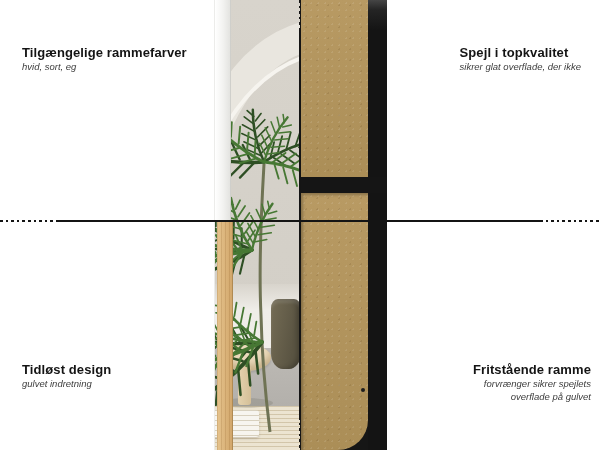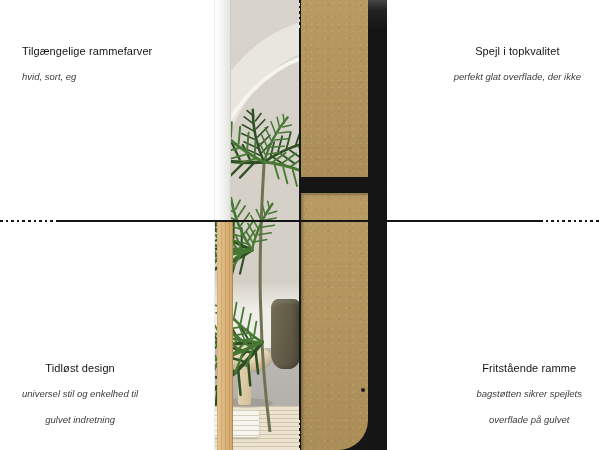--- a/index.html
+++ b/index.html
@@ -2,27 +2,27 @@
 <html><head>
 <meta charset="utf-8">
 <style>
   html,body{margin:0;padding:0;background:#ffffff;}
   .stage{
     position:relative;width:600px;height:450px;background:#ffffff;overflow:hidden;
     font-family:"Liberation Sans",sans-serif;color:#1a1a1a;
   }
   
   .note{position:absolute;max-width:180px;}
-  .note .note-title{font-size:11px;font-weight:normal;color:#141414;letter-spacing:.1px;}
-  .note .note-sub{font-size:9.5px;font-style:italic;color:#3c3c3c;line-height:12px;margin-top:14px;}
+  .note .note-title{font-size:13px;font-weight:bold;color:#141414;letter-spacing:.1px;}
+  .note .note-sub{font-size:9.5px;font-style:italic;color:#3c3c3c;line-height:12px;margin-top:1px;}
   .note .note-sub:first-of-type{margin-top:5px;}
   .note.tl{left:22px;top:45px;text-align:left;}
-  .note.tr{right:19px;top:45px;text-align:center;}
-  .note.bl{left:22px;top:362px;text-align:center;}
-  .note.br{right:18px;top:362px;text-align:center;}
+  .note.tr{right:19px;top:45px;text-align:left;}
+  .note.bl{left:22px;top:362px;text-align:left;}
+  .note.br{right:9px;top:362px;text-align:right;}
 
   
   .h-solid{position:absolute;left:58px;top:220px;width:482px;height:2px;background:#141414;z-index:40;}
   .h-dot{position:absolute;top:220px;height:2px;z-index:40;
     background-image:repeating-linear-gradient(to right,#141414 0 2.6px,transparent 2.6px 5.6px);}
   .h-dot.left{left:0;width:58px;}
   .h-dot.right{left:540px;width:60px;}
   .v-solid{position:absolute;left:299px;top:28px;width:2px;height:389px;background:#141414;z-index:40;}
   .v-dot{position:absolute;left:299px;width:2px;z-index:40;
     background-image:repeating-linear-gradient(to bottom,#141414 0 2.6px,transparent 2.6px 5.6px);}
@@ -85,32 +85,31 @@
 <div class="stage">
 
   <div class="note tl">
     <div class="note-title">Tilgængelige rammefarver</div>
     <div class="note-sub">hvid, sort, eg</div>
     <div class="note-sub"></div>
   </div>
 
   <div class="note tr">
     <div class="note-title">Spejl i topkvalitet</div>
-    <div class="note-sub">perfekt glat overflade, der ikke</div>
+    <div class="note-sub">sikrer glat overflade, der ikke</div>
   </div>
 
   <div class="note bl">
     <div class="note-title">Tidløst design</div>
-    <div class="note-sub">universel stil og enkelhed til</div>
     <div class="note-sub">gulvet indretning</div>
   </div>
 
   <div class="note br">
     <div class="note-title">Fritstående ramme</div>
-    <div class="note-sub">bagstøtten sikrer spejlets</div>
+    <div class="note-sub">forvrænger sikrer spejlets</div>
     <div class="note-sub">overflade på gulvet</div>
   </div>
 
   <div class="photo">
     <svg class="arches" viewBox="0 0 86 170">
       <path d="M-14,170 Q18,56 92,36" stroke="#e9e6df" stroke-width="30" fill="none"></path>
       <path d="M-14,176 Q26,76 92,56" stroke="#f6f4ef" stroke-width="4" fill="none"></path>
     </svg>
     <div class="wall-light"></div>
     <div class="floor"></div>

